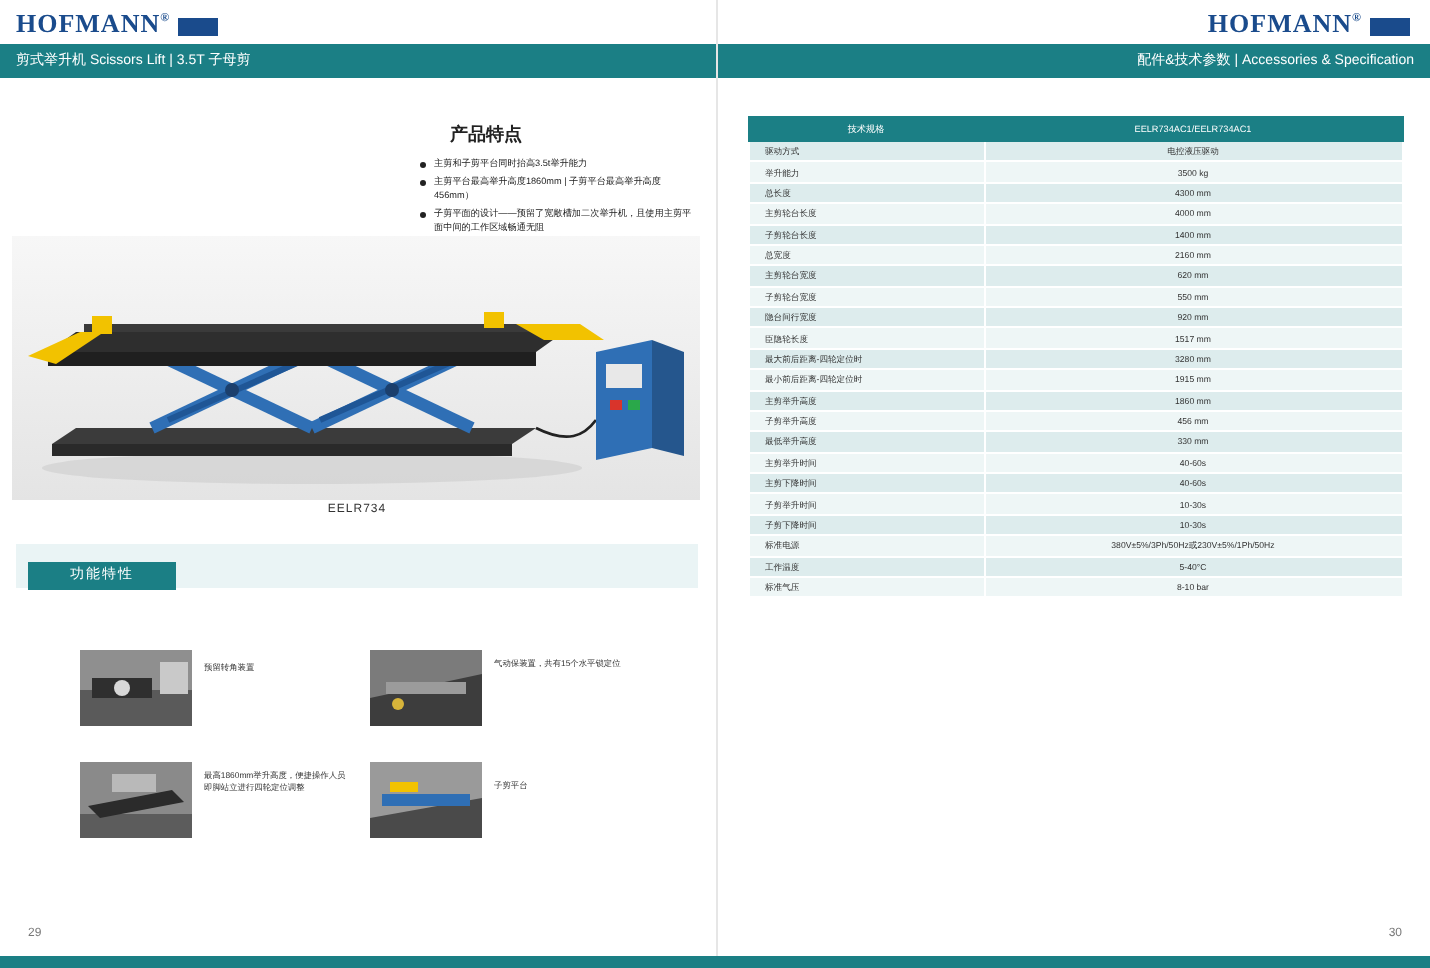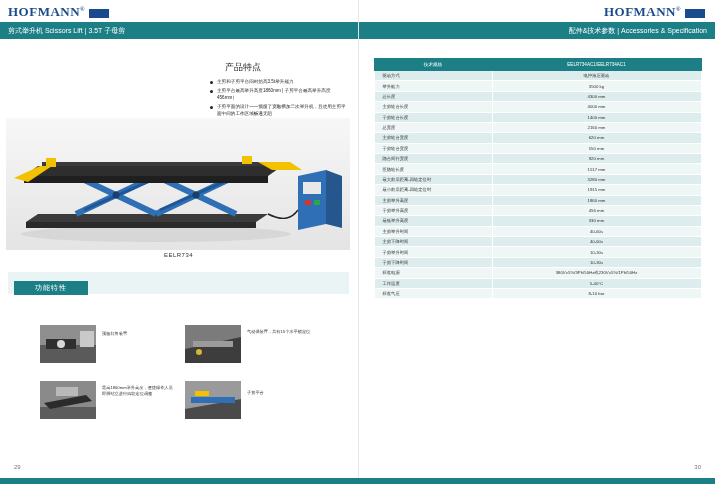--- a/index.html
+++ b/index.html
@@ -61,21 +61,21 @@
     white-space: nowrap;
   }
   .teal-strip .left-text { position:absolute; left: 8px; top:0; }
   .teal-strip .right-text { position:absolute; right: 8px; top:0; }
 
   
   .feature-title {
     position: absolute;
     top: 61px; left: 225px;
     font-size: 9px; color: #222;
-    font-weight: normal;
+    font-weight: bold;
   }
   .feature-list {
     position: absolute;
     top: 78px; left: 210px;
     width: 140px;
     font-size: 4.6px;
     line-height: 1.55;
     color: #222;
     list-style: none;
     margin: 0; padding: 0;

